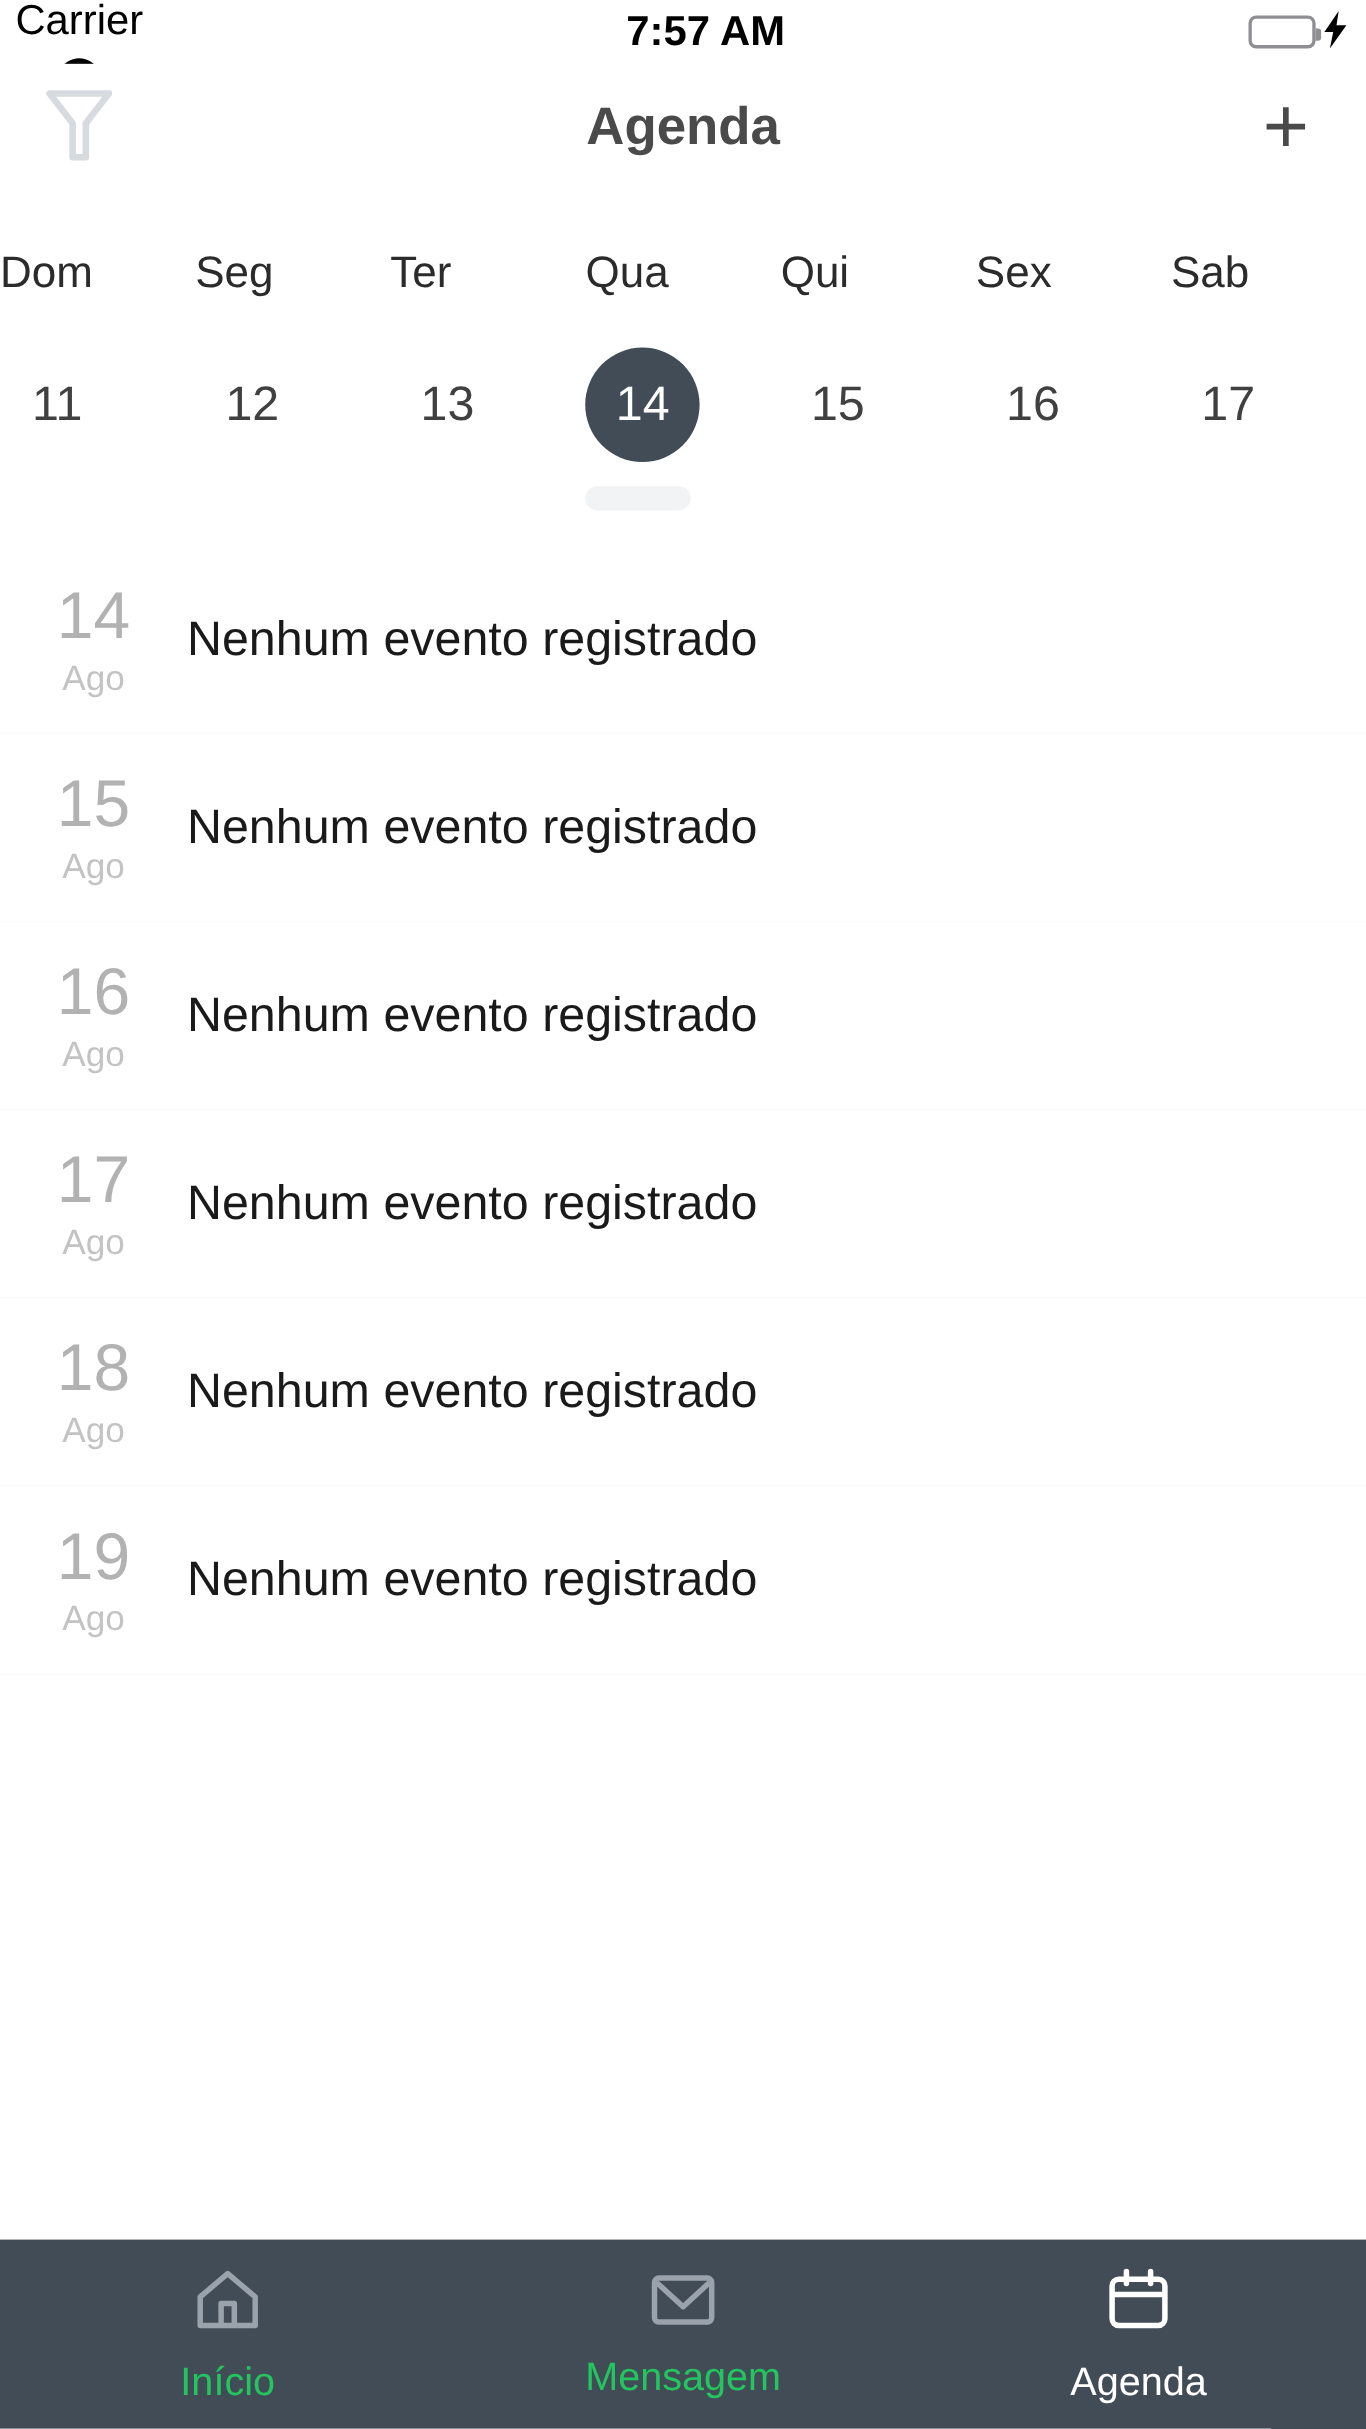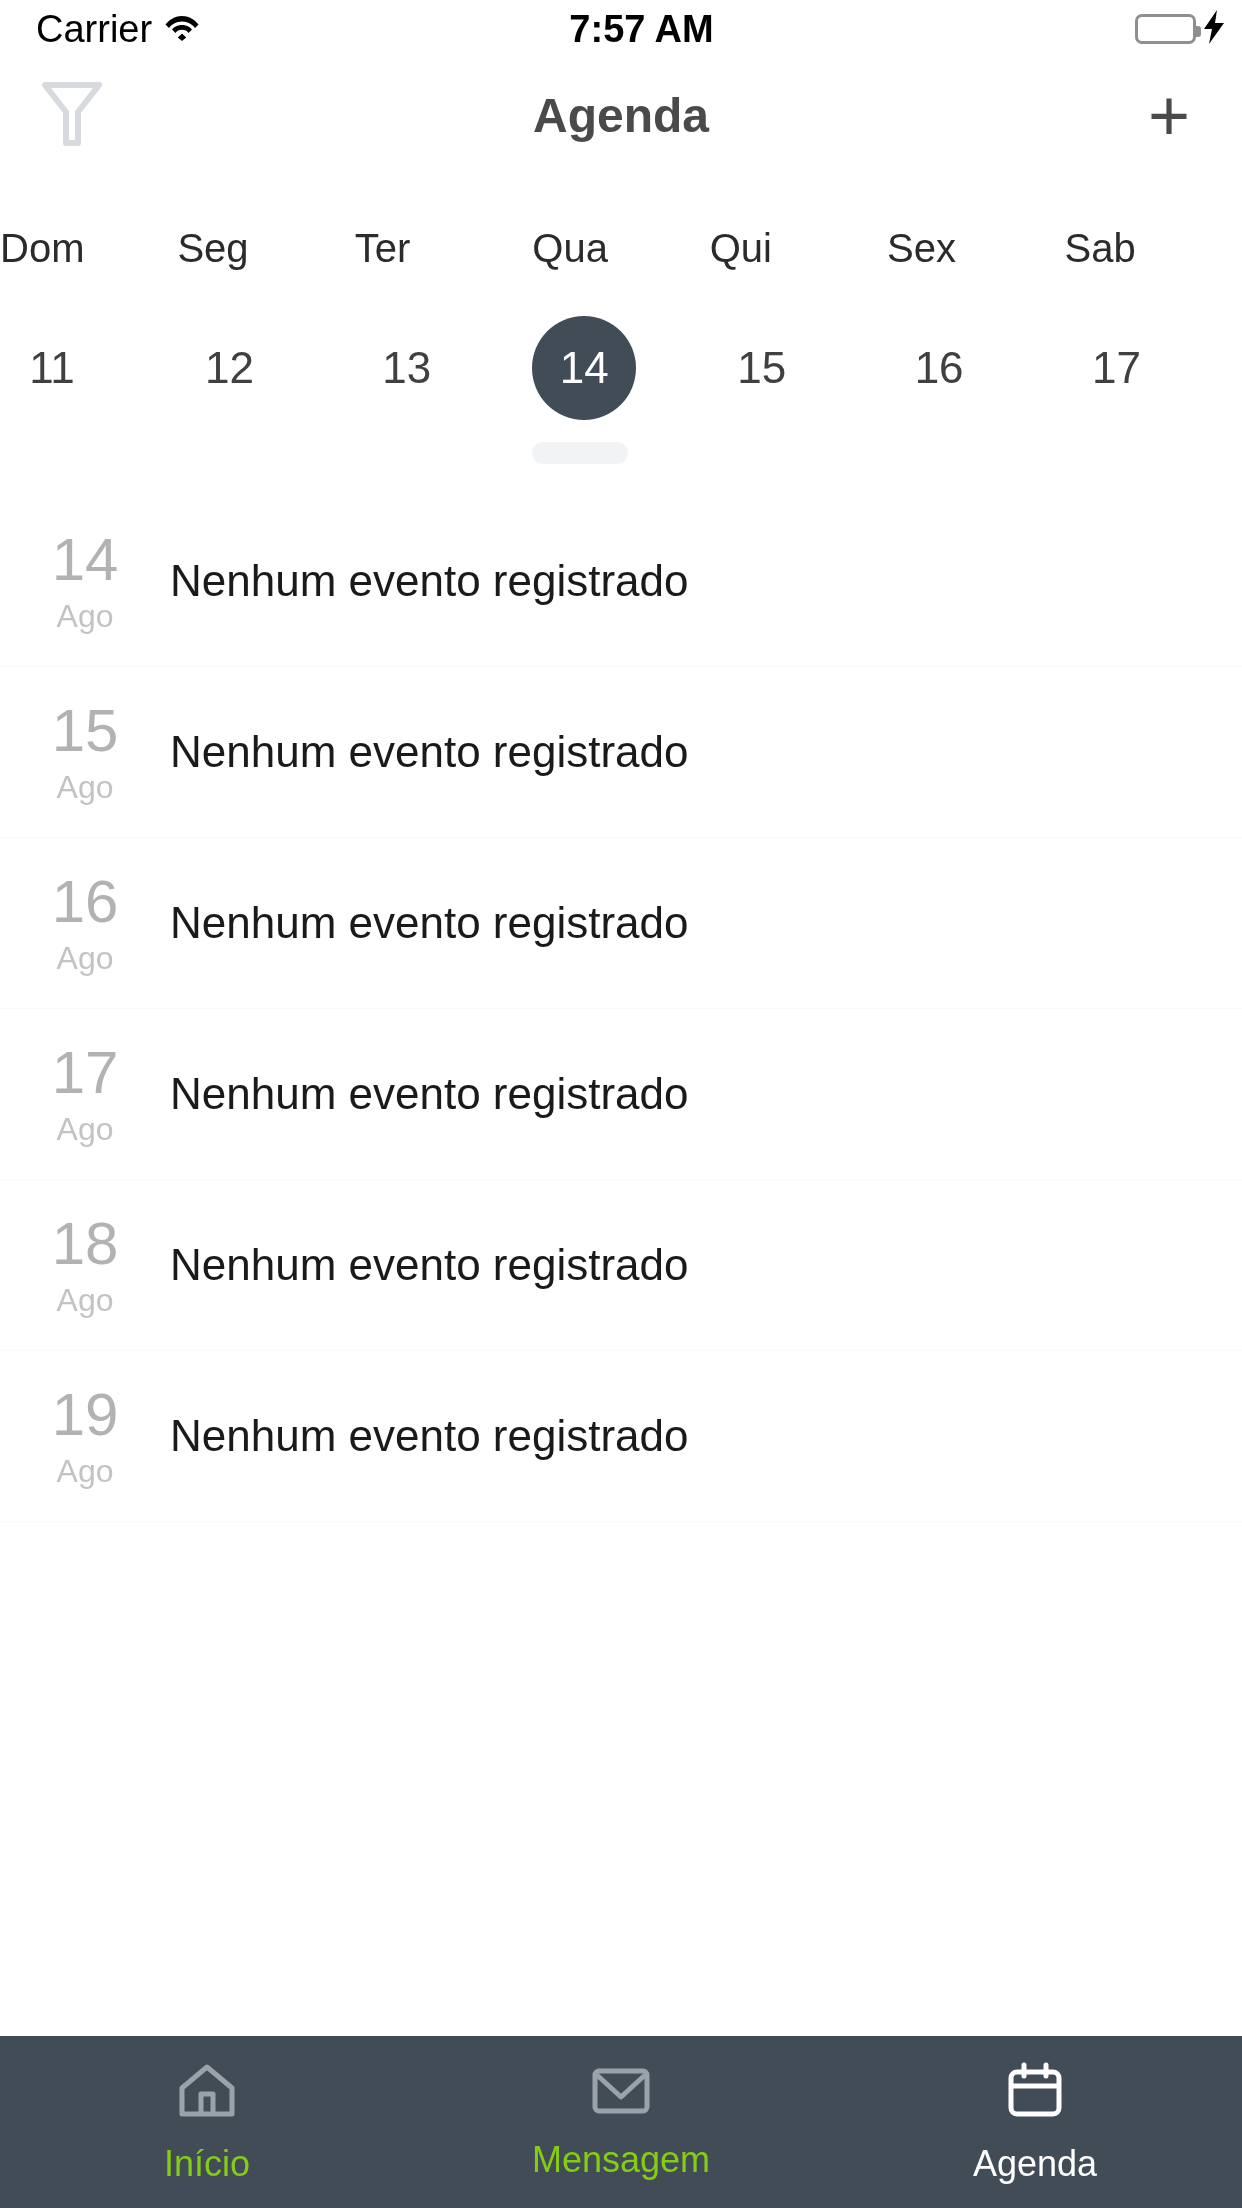--- a/index.html
+++ b/index.html
@@ -23,26 +23,27 @@
 
   
   .status-bar {
     height: 58px;
     flex: 0 0 58px;
     position: relative;
     background: #ffffff;
   }
   .status-left {
     position: absolute;
-    left: 36px;
+    left: 14px;
     top: 0;
     height: 58px;
     display: flex;
     align-items: center;
     gap: 12px;
+    flex-direction: column;
   }
   .carrier-label {
     font-size: 38px;
     color: #000000;
     letter-spacing: 0px;
     line-height: 1;
   }
   .wifi-icon { display: block; }
   .status-center {
     position: absolute;
@@ -242,21 +243,21 @@
     display: flex;
     flex-direction: column;
     align-items: center;
     justify-content: center;
     gap: 22px;
   }
   .tab-icon { display: block; }
   .tab-label {
     font-size: 36px;
     line-height: 1;
-    color: #84cc16;
+    color: #22c55e;
     font-weight: 300;
   }
   .tab-item.active .tab-label { color: #ffffff; }
 </style>
 </head>
 <body>
 
 <div id="screen">
 
   <div class="status-bar">

